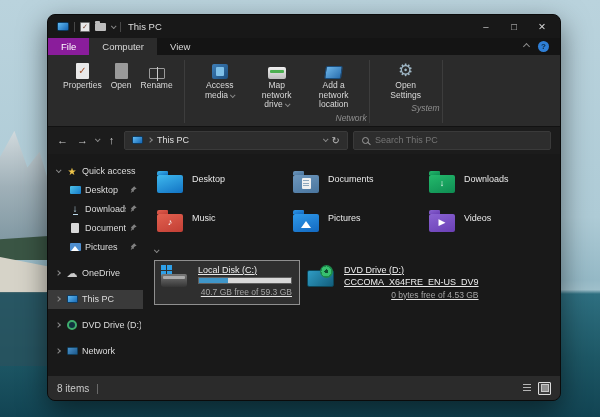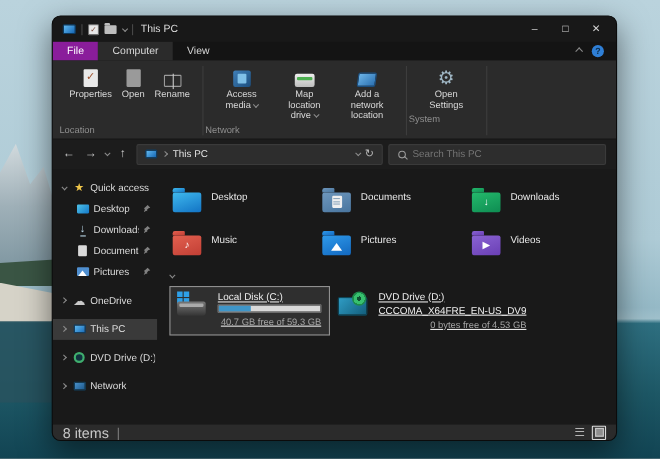--- a/index.html
+++ b/index.html
@@ -46,21 +46,21 @@
   .tab.active{background:#2b2b2b;}
   .tab-right{margin-left:auto;display:flex;align-items:center;gap:9px;padding-right:11px;}
   .help-badge{width:11px;height:11px;border-radius:50%;background:#2f7fd6;color:#0b2b47;font-size:8px;font-weight:bold;display:flex;align-items:center;justify-content:center;}
 
   
   .ribbon{background:#2b2b2b;display:flex;align-items:stretch;padding:2px 4px 0 6px;flex:0 0 60px;border-bottom:1px solid #121212;}
   .rgroup{display:flex;flex-direction:column;}
   .rbuttons{display:flex;flex:1;align-items:flex-start;gap:1px;padding:2px 5px 0;}
   .rbtn{display:flex;flex-direction:column;align-items:center;text-align:center;font-size:8.5px;color:#d9d9d9;padding:1px 4px;gap:2px;line-height:1.12;max-width:56px;}
   .rbtn .ricon{height:19px;display:flex;align-items:flex-end;justify-content:center;}
-  .rgroup-label{text-align:left;font-size:8.5px;color:#8f8f8f;padding:2px 0 3px;}
+  .rgroup-label{text-align:right;font-size:8.5px;color:#8f8f8f;padding:2px 0 3px;font-style:italic;}
   .rsep{width:1px;background:#3d3d3d;margin:3px 2px;}
   .ic-page{width:13px;height:16px;background:#e9e9e9;border-radius:1px;display:flex;align-items:center;justify-content:center;color:#a0522d;font-size:10px;font-weight:bold;}
   .ic-page.gray{background:#9a9a9a;color:#555;}
   .ic-rename{width:16px;height:11px;border:1px solid #9a9a9a;border-radius:1px;position:relative;}
   .ic-rename::after{content:"";position:absolute;left:7px;top:-2px;width:1px;height:14px;background:#c9c9c9;}
   .ic-media{width:16px;height:15px;background:linear-gradient(135deg,#3f7fb8,#1c4e7e);border-radius:2px;position:relative;}
   .ic-media::after{content:"";position:absolute;inset:3px 4px;background:#7fc0e8;border-radius:1px;}
   .ic-mapdrive{width:18px;height:12px;background:linear-gradient(#efefef,#bdbdbd);border-radius:2px;position:relative;}
   .ic-mapdrive::after{content:"";position:absolute;left:2px;right:2px;top:3px;height:3px;background:#4caf50;border-radius:1px;}
   .ic-netloc{width:17px;height:13px;background:linear-gradient(135deg,#6db5e8,#2a6fb0);border-radius:2px;transform:skewX(-8deg);border:1px solid #1b4e7e;}
@@ -138,21 +138,21 @@
   .hdd{width:30px;height:23px;position:relative;flex:0 0 auto;}
   .hdd .case{position:absolute;left:1px;right:3px;bottom:1px;height:13px;background:linear-gradient(#787878,#353535);border-radius:2px 2px 3px 3px;}
   .hdd .case::after{content:"";position:absolute;top:2px;left:2px;right:2px;height:3px;background:#aaaaaa;border-radius:1px;}
   .hdd .winlogo{position:absolute;left:1px;top:0;width:12px;height:12px;display:grid;grid-template-columns:5px 5px;grid-template-rows:5px 5px;gap:1px;}
   .hdd .winlogo i{background:#2ea0e8;}
   .dvdic{width:30px;height:23px;position:relative;flex:0 0 auto;}
   .dvdic .tray{position:absolute;left:1px;bottom:1px;width:27px;height:17px;background:linear-gradient(135deg,#2f9cc4,#135e7c);border-radius:2px;border:1px solid #0d4658;}
   .dvdic .disc{position:absolute;right:3px;top:0;width:13px;height:13px;border-radius:50%;background:radial-gradient(circle,#0f5132 0 2px,#37c06e 2px 5px,#1d8a4c 5px);}
 
   
-  .statusbar{height:14px;background:#2b2b2b;display:flex;align-items:center;padding:0 9px 0 9px;font-size:13px;color:#c9c9c9;gap:7px;flex:0 0 auto;}
+  .statusbar{height:24px;background:#2b2b2b;display:flex;align-items:center;padding:0 9px 0 9px;font-size:10px;color:#c9c9c9;gap:7px;flex:0 0 auto;}
   .st-sep{color:#777;}
   .view-toggles{margin-left:auto;display:flex;gap:5px;}
   .vt{width:13px;height:13px;border:1px solid transparent;display:flex;align-items:center;justify-content:center;border-radius:1px;}
   .vt.selected{border-color:#dcdcdc;background:#3d3d3d;}
   .vt-lines{width:8px;height:8px;background:repeating-linear-gradient(#b5b5b5 0 1px,transparent 1px 3px);}
   .vt-thumb{width:8px;height:8px;border:1px solid #c9c9c9;background:#8f8f8f;}
 </style>
 </head>
 <body>
 
@@ -204,38 +204,37 @@
             </span>
           <span>Open</span>
         </div>
         <div class="rbtn">
           <span class="ricon">
               <span class="ic-rename"></span>
             </span>
           <span>Rename</span>
         </div>
       </div>
-      <div class="rgroup-label">Location</div>
     </div>
 
     <div class="rsep"></div>
 
     <div class="rgroup">
       <div class="rbuttons">
         <div class="rbtn">
           <span class="ricon">
               <span class="ic-media"></span>
             </span>
           <span><span>Access media</span> <span class="chev down tiny dim"></span></span>
         </div>
         <div class="rbtn">
           <span class="ricon">
               <span class="ic-mapdrive"></span>
             </span>
-          <span><span>Map location drive</span> <span class="chev down tiny dim"></span></span>
+          <span><span>Map network drive</span> <span class="chev down tiny dim"></span></span>
         </div>
         <div class="rbtn">
           <span class="ricon">
               <span class="ic-netloc"></span>
             </span>
           <span>Add a network location</span>
         </div>
       </div>
       <div class="rgroup-label">Network</div>
     </div>

